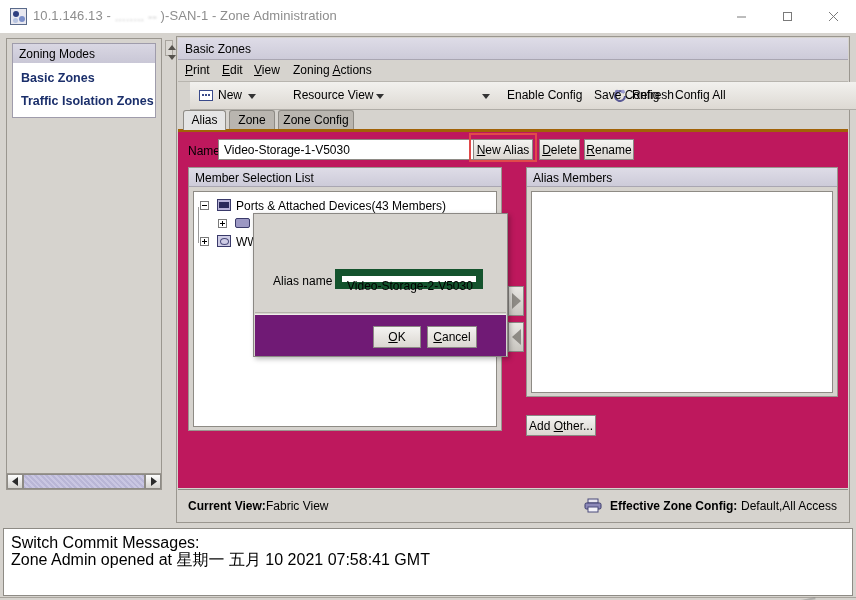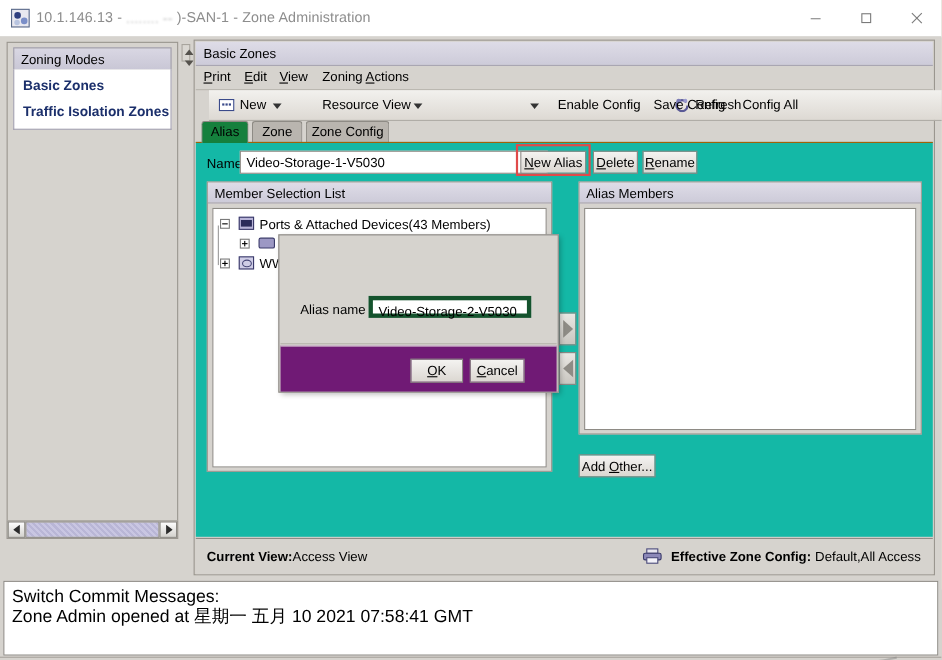--- a/index.html
+++ b/index.html
@@ -83,26 +83,26 @@
   .new-ico{position:absolute;left:9px;top:8px;width:14px;height:11px;background:#fff;
            border:1px solid #3a4a8a;box-sizing:border-box;}
   .new-ico i{position:absolute;top:3px;width:2px;height:2px;background:#3a4a8a;}
   .refresh-ico{position:absolute;left:423px;top:7px;width:14px;height:13px;}
 
   
   .tabs{position:absolute;left:6px;top:73px;height:20px;}
   .tab{position:absolute;top:0;height:20px;line-height:19px;font-size:12px;text-align:center;
        border:1px solid #8e8b85;border-bottom:none;box-sizing:border-box;
        border-radius:3px 3px 0 0;cursor:default;}
-  .tab.sel{background:#15803d;border-color:#8e8b85;z-index:3;}
+  .tab.sel{background:#e5e5e5;border-color:#8e8b85;z-index:3;}
   .tab.un{background:#b9b5af;border-color:#8e8b85;}
 
   
   .content{position:absolute;left:1px;top:92px;width:670px;height:359px;
-           background:#14b8a6;border-top:1px solid #a16207;box-sizing:border-box;}
+           background:#be185d;border-top:3px solid #a16207;box-sizing:border-box;}
 
   .name-lbl{position:absolute;left:10px;top:12px;font-size:12px;}
   .combo{position:absolute;left:40px;top:7px;width:280px;height:21px;background:#fff;
          border:1px solid #8e8b85;box-sizing:border-box;}
   .combo span{position:absolute;left:5px;top:3px;font-size:12px;}
   .combo-btn{position:absolute;right:2px;top:2px;width:16px;height:15px;
              display:flex;align-items:center;justify-content:center;}
   .combo-caret{width:0;height:0;border-style:solid;border-width:6px 5px 0 5px;
                border-color:#1a1a1a transparent transparent transparent;}
 
@@ -188,21 +188,21 @@
   .dlg-ico .b1{position:absolute;left:1px;top:1px;width:5px;height:5px;background:#2f3f7f;border-radius:50%;}
   .dlg-ico .b2{position:absolute;left:7px;top:6px;width:5px;height:5px;background:#7a8ec8;border-radius:50%;}
   .dlg-ico .b3{position:absolute;left:1px;top:8px;width:4px;height:4px;background:#b8c4e0;border-radius:50%;}
   .dlg-title span{position:absolute;left:30px;top:5px;font-size:13.5px;color:#111;}
   .dlg-close{position:absolute;right:6px;top:4px;width:18px;height:18px;
              display:flex;align-items:center;justify-content:center;color:#3a3a3a;cursor:pointer;}
   .dlg-body{position:absolute;left:1px;top:27px;width:251px;height:72px;background:#d6d3ce;
             border-bottom:1px solid #b6b2ab;box-sizing:border-box;}
   .dlg-lbl{position:absolute;left:18px;top:33px;font-size:12px;}
   .dlg-inp{position:absolute;left:80px;top:28px;width:148px;height:20px;background:#fff;
-           border:4px solid #14532d;box-sizing:border-box;}
+           border:7px solid #14532d;box-sizing:border-box;}
   .dlg-inp span{position:absolute;left:5px;top:3px;font-size:12px;}
   .dlg-foot{position:absolute;left:1px;top:100px;width:251px;height:42px;background:#701a75;
             border-top:1px solid #f0eeea;box-sizing:border-box;}
   .dlg-btn{position:absolute;top:11px;height:22px;line-height:21px;text-align:center;font-size:12px;
            background:linear-gradient(#f4f3f1,#dbd7d1);border:1px solid #8b8884;box-sizing:border-box;cursor:default;}
   .dlg-btn u{text-decoration:underline;}
 </style>
 </head>
 <body>
 
@@ -373,21 +373,21 @@
           <div class="am-head">
             <span>Alias Members</span>
           </div>
           <div class="am-body"></div>
         </div>
         <div class="btn add-other">Add <u>O</u>ther...</div>
       </div>
 
       <div class="mainstatus">
         <div class="ms-k" style="left:10px;top:9px;">Current View:</div>
-        <div class="ms-v" style="left:88px;top:9px;">Access View</div>
+        <div class="ms-v" style="left:88px;top:9px;">Fabric View</div>
         <svg class="printer" viewBox="0 0 18 15">
           <rect x="4" y="1" width="10" height="4" fill="#e8e6ef" stroke="#4a4a7a" stroke-width="1"></rect>
           <rect x="1" y="5" width="16" height="6" rx="1.5" fill="#8c88b8" stroke="#3a3a6a" stroke-width="1"></rect>
           <rect x="4" y="9" width="10" height="5" fill="#f2f1f8" stroke="#4a4a7a" stroke-width="1"></rect>
         </svg>
         <div class="ms-k" style="left:432px;top:9px;">Effective Zone Config:</div>
         <div class="ms-v" style="left:563px;top:9px;">Default,All Access</div>
       </div>
 
     </div>

